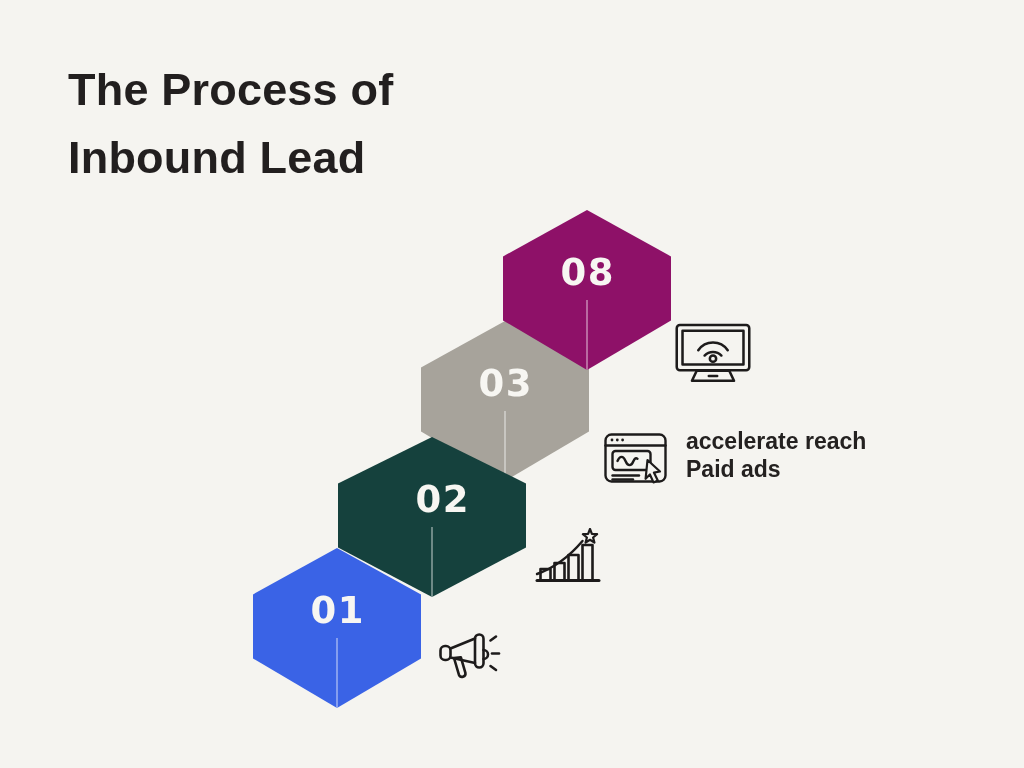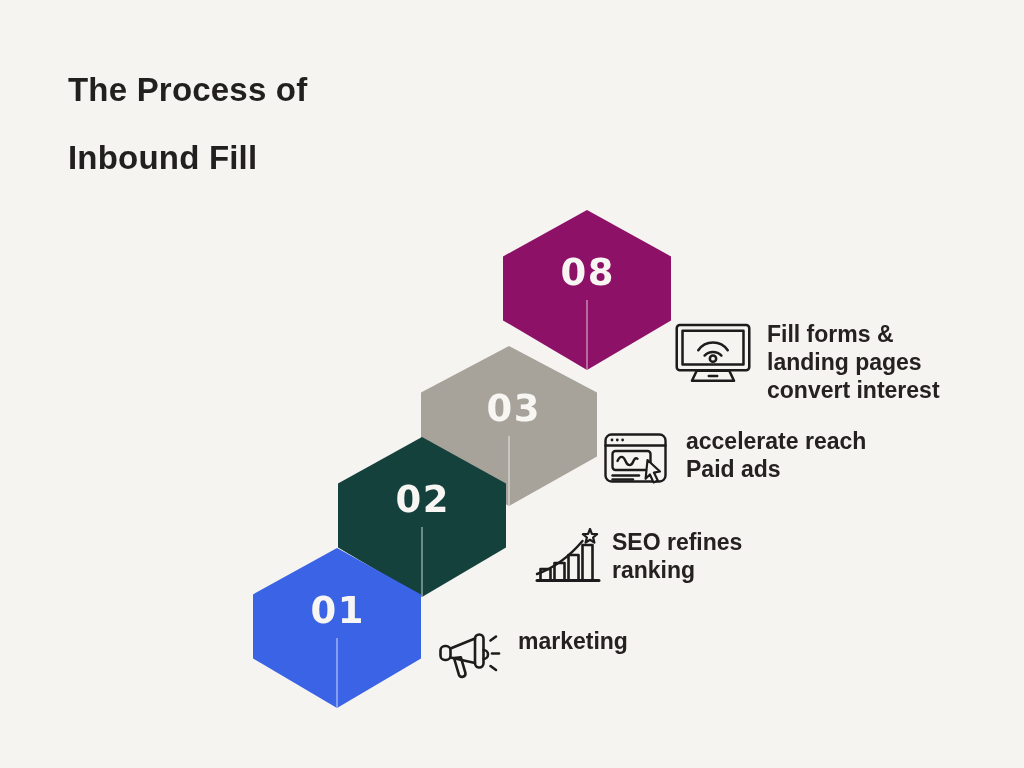--- a/index.html
+++ b/index.html
@@ -3,41 +3,41 @@
 <meta charset="utf-8">
 <style>
   html,body{margin:0;padding:0;}
   .canvas{
     position:relative;width:1024px;height:768px;overflow:hidden;
     background:#f5f4f0;
     font-family:"Liberation Sans",sans-serif;
   }
   .title{
     position:absolute;left:68px;top:56px;width:420px;
-    font-size:33px;line-height:68px;font-weight:700;
+    font-size:45px;line-height:68px;font-weight:700;
     color:#221f1f;letter-spacing:.2px;
   }
   .hex{
     position:absolute;width:168px;height:160px;
     clip-path:polygon(50% 0,100% 29%,100% 69%,50% 100%,0 69%,0 29%);
     display:flex;align-items:center;justify-content:center;
   }
   .hex .num{
     position:relative;z-index:2;
     transform:translateY(-18px);
     color:#f7f6f2;font-size:37px;font-weight:700;letter-spacing:1.5px;padding-left:1.5px;
     font-family:"DejaVu Sans","Liberation Sans",sans-serif;
   }
   .seam{
     position:absolute;left:calc(50% - .75px);top:56%;height:44%;width:1.5px;
     background:rgba(255,255,255,.38);
   }
   .hex-01{left:253px;top:548px;z-index:4;}
   .hex-02{left:338px;top:437px;z-index:3;}
-  .hex-03{left:421px;top:346px;z-index:1;padding-left:8px;}
+  .hex-03{left:421px;top:321px;z-index:1;}
   .hex-04{left:503px;top:210px;z-index:2;}
   .annot{position:absolute;display:flex;align-items:flex-start;z-index:5;}
   .annot .icon{flex:none;}
   .annot .lines{
     font-size:23px;line-height:28px;font-weight:700;color:#242120;white-space:nowrap;
   }
   .annot-01{left:436px;top:624px;}
   .annot-01 .icon{margin-top:6px;}
   .annot-01 .lines{margin-left:16px;padding-top:3px;}
   .annot-02{left:534px;top:522px;}
@@ -51,33 +51,33 @@
   .annot-04 .lines{margin-left:13px;padding-top:4px;}
   svg{display:block;}
 </style>
 </head>
 <body>
 
 <div class="canvas" style="background: rgb(245, 244, 240);">
 
   <div class="title">
     <div>The Process of</div>
-    <div>Inbound Fill</div>
+    <div>Inbound Lead</div>
   </div>
 
   <div>
     <div class="hex hex-03" style="background: rgb(167, 163, 155);">
       <span class="seam"></span>
       <span class="num">03</span>
     </div>
     <div class="hex hex-04" style="background: rgb(142, 17, 104);">
       <span class="seam"></span>
       <span class="num">08</span>
     </div>
-    <div class="hex hex-02" style="background: rgb(21, 65, 61);">
+    <div class="hex hex-02" style="background: rgb(21, 65, 61); padding-left: 20px;">
       <span class="seam"></span>
       <span class="num">02</span>
     </div>
     <div class="hex hex-01" style="background: rgb(58, 99, 230);">
       <span class="seam"></span>
       <span class="num">01</span>
     </div>
   </div>
 
   <div class="annot annot-01">
@@ -88,40 +88,35 @@
         <path d="M14.5,27.5 L39,33"></path>
         <rect x="39" y="4.5" width="8.5" height="33" rx="4.2"></rect>
         <path d="M47.5,20 a4.5,4.5 0 0 1 0,9"></path>
         <path d="M18,28 l6.8,-0.8 4.6,15.6 a3.4,3.4 0 0 1 -6.5,1.9 z"></path>
         <path d="M54.5,10.5 L60,6.5"></path>
         <path d="M56,23.5 L63,23.5"></path>
         <path d="M54.5,36 L60,40"></path>
       </svg>
     </span>
     <div class="lines">
-      <div>marketing</div>
     </div>
   </div>
 
   <div class="annot annot-02">
     <span class="icon">
       <svg width="68" height="58" viewBox="0 0 68 58" fill="none" stroke="#1d1b1b" stroke-width="2.6" stroke-linecap="round" stroke-linejoin="round">
         <path d="M3,52.5 H65" stroke-width="3"></path>
         <rect x="6.5" y="41" width="10" height="11.5"></rect>
         <rect x="20.5" y="35" width="10" height="17.5"></rect>
         <rect x="34.5" y="27" width="10" height="25.5"></rect>
         <rect x="48.5" y="17" width="10" height="35.5"></rect>
         <path d="M3,46 C20,40 34,30 48.5,13" stroke-width="2.4"></path>
         <path d="M56,1 L57.9,5.8 L63.1,6.2 L59.1,9.5 L60.4,14.6 L56,11.8 L51.6,14.6 L52.9,9.5 L48.9,6.2 L54.1,5.8 Z" stroke-width="2.2"></path>
       </svg>
     </span>
-    <div class="lines">
-      <div>SEO refines</div>
-      <div>ranking</div>
-    </div>
   </div>
 
   <div class="annot annot-03">
     <span class="icon">
       <svg width="68" height="60" viewBox="0 0 68 60" fill="none" stroke="#1d1b1b" stroke-width="2.4" stroke-linecap="round" stroke-linejoin="round">
         <rect x="3.5" y="4.5" width="60" height="47" rx="6"></rect>
         <path d="M3.5,15.5 H63.5"></path>
         <circle cx="10" cy="10" r="1.4" fill="#1d1b1b" stroke="none"></circle>
         <circle cx="15.3" cy="10" r="1.4" fill="#1d1b1b" stroke="none"></circle>
         <circle cx="20.6" cy="10" r="1.4" fill="#1d1b1b" stroke="none"></circle>
@@ -143,20 +138,15 @@
       <svg width="82" height="68" viewBox="0 0 78 64" fill="none" stroke="#1d1b1b" stroke-width="2.4" stroke-linecap="round" stroke-linejoin="round">
         <rect x="4.5" y="3.5" width="69" height="43" rx="3"></rect>
         <rect x="10" y="9" width="58" height="32"></rect>
         <path d="M25,27.5 a17,17 0 0 1 28,0"></path>
         <path d="M31,32.5 a11,11 0 0 1 16,0"></path>
         <circle cx="39" cy="35.5" r="3"></circle>
         <path d="M23.5,47 H54.5 L59,56.5 H19 Z"></path>
         <path d="M35,52 H43"></path>
       </svg>
     </span>
-    <div class="lines">
-      <div>Fill forms &amp;</div>
-      <div>landing pages</div>
-      <div>convert interest</div>
-    </div>
   </div>
 
 </div>
 
 </body></html>

